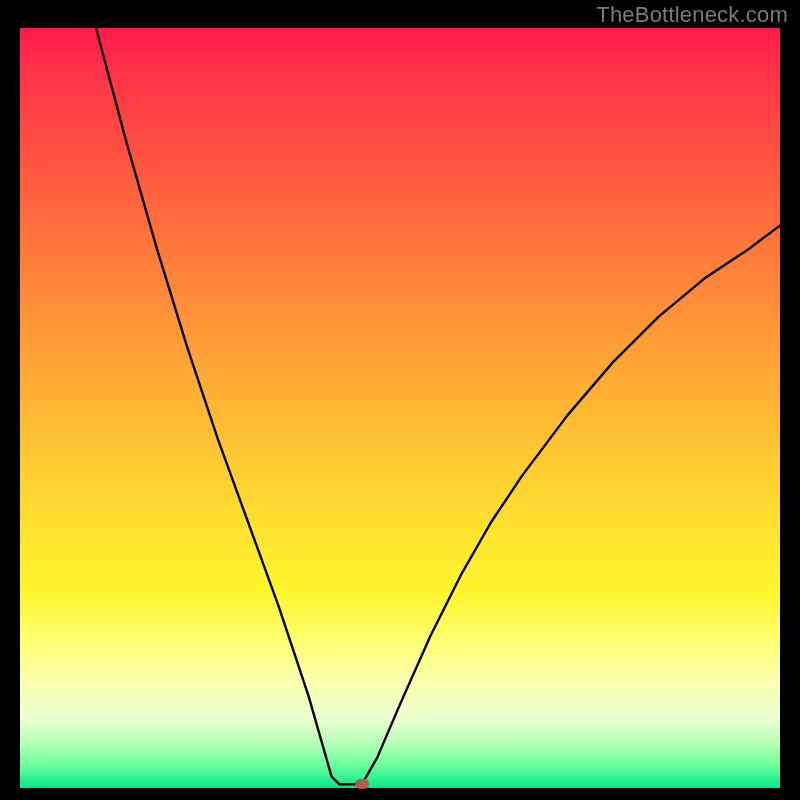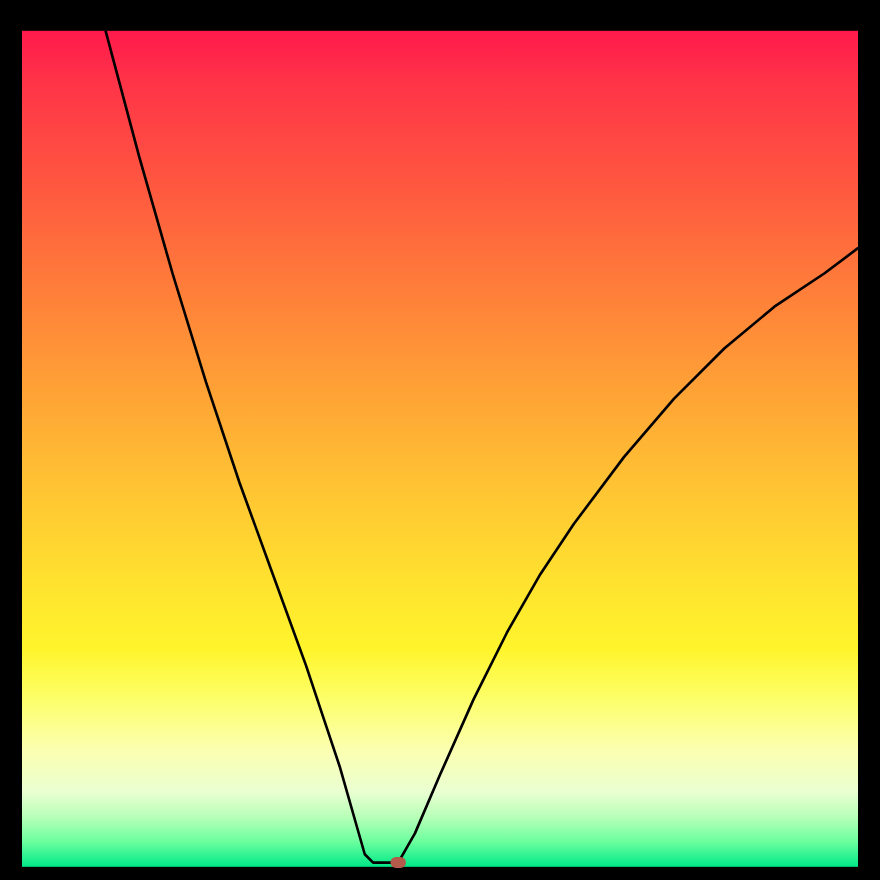--- a/index.html
+++ b/index.html
@@ -58,19 +58,20 @@
     border-radius: 5px / 5px;
     background: #b45a4a;
     transform: translate(-50%, -50%);
     z-index: 3;
   }
 </style>
 </head>
 <body>
 
 <div class="frame">
+  <div class="watermark">TheBottleneck.com</div>
   <div class="plot">
     <svg class="curve" viewBox="0 0 760 760" preserveAspectRatio="none">
       <path fill="none" stroke="#000" stroke-width="2.4" stroke-linejoin="round" stroke-linecap="round" d="M 76.0 0.0 L 106.4 114.0 L 136.8 220.4 L 167.2 319.2 L 197.6 410.4 L 228.0 494.0 L 258.4 577.6 L 273.6 623.2 L 288.8 668.8 L 304.0 722.0 L 311.6 748.6 L 319.2 756.2 L 319.2 756.2 L 342.0 756.2 L 342.0 756.2 L 357.2 729.6 L 380.0 676.4 L 410.4 608.0 L 440.8 547.2 L 471.2 494.0 L 501.6 448.4 L 547.2 387.6 L 592.8 334.4 L 638.4 288.8 L 684.0 250.8 L 729.6 220.4 L 760.0 197.6"></path>
     </svg>
     <div class="marker" style="left: 342px; top: 756.2px; background: rgb(180, 90, 74);"></div>
   </div>
 </div>
 
 </body></html>

